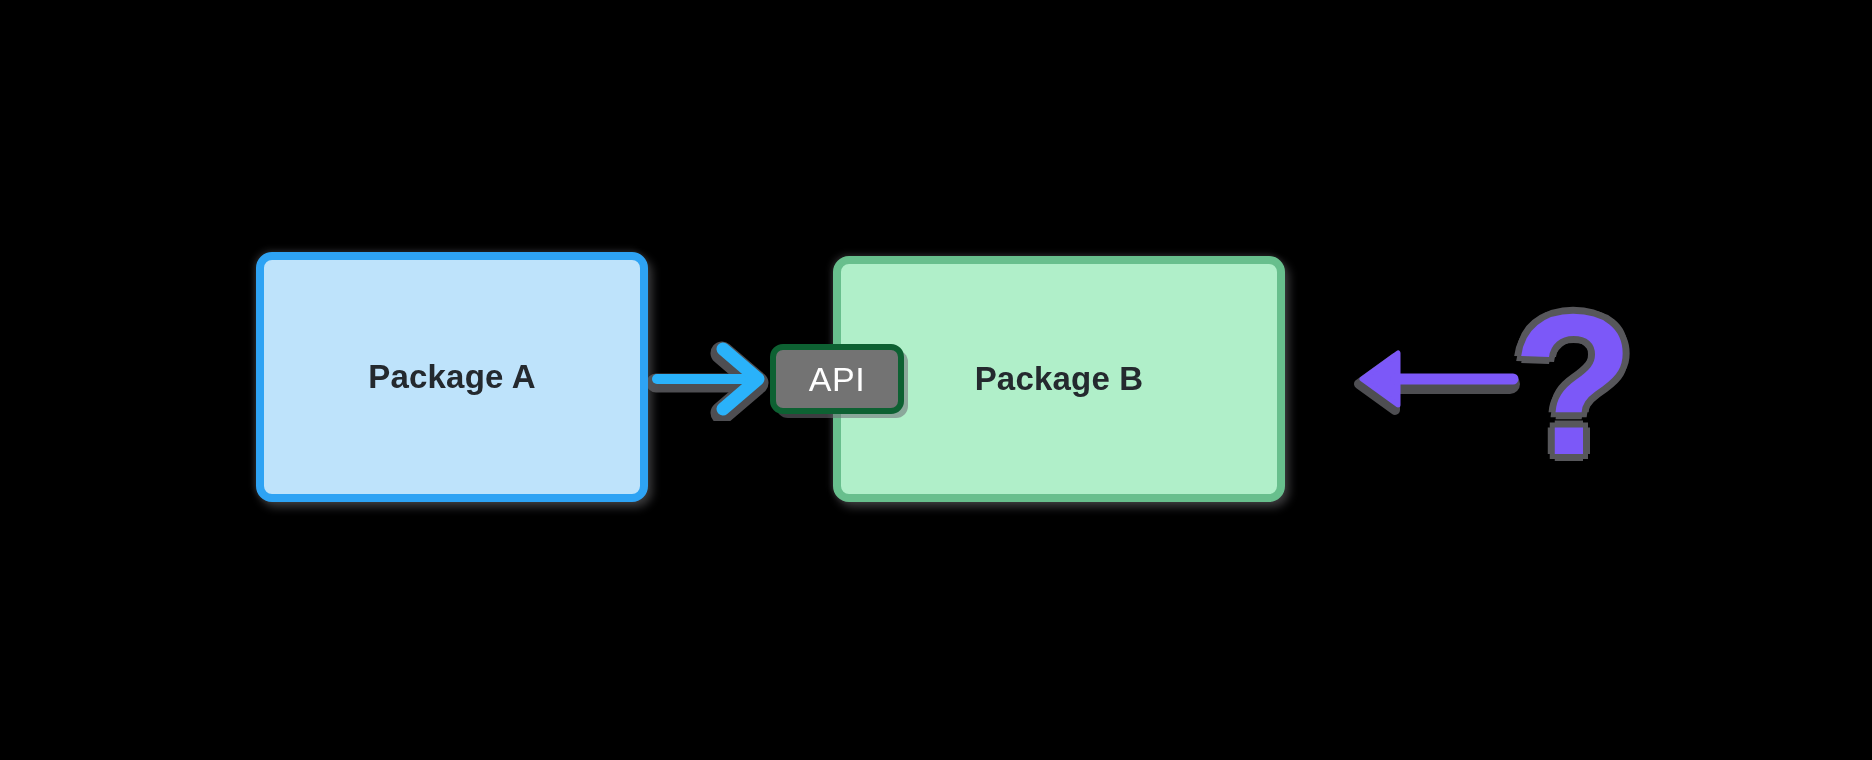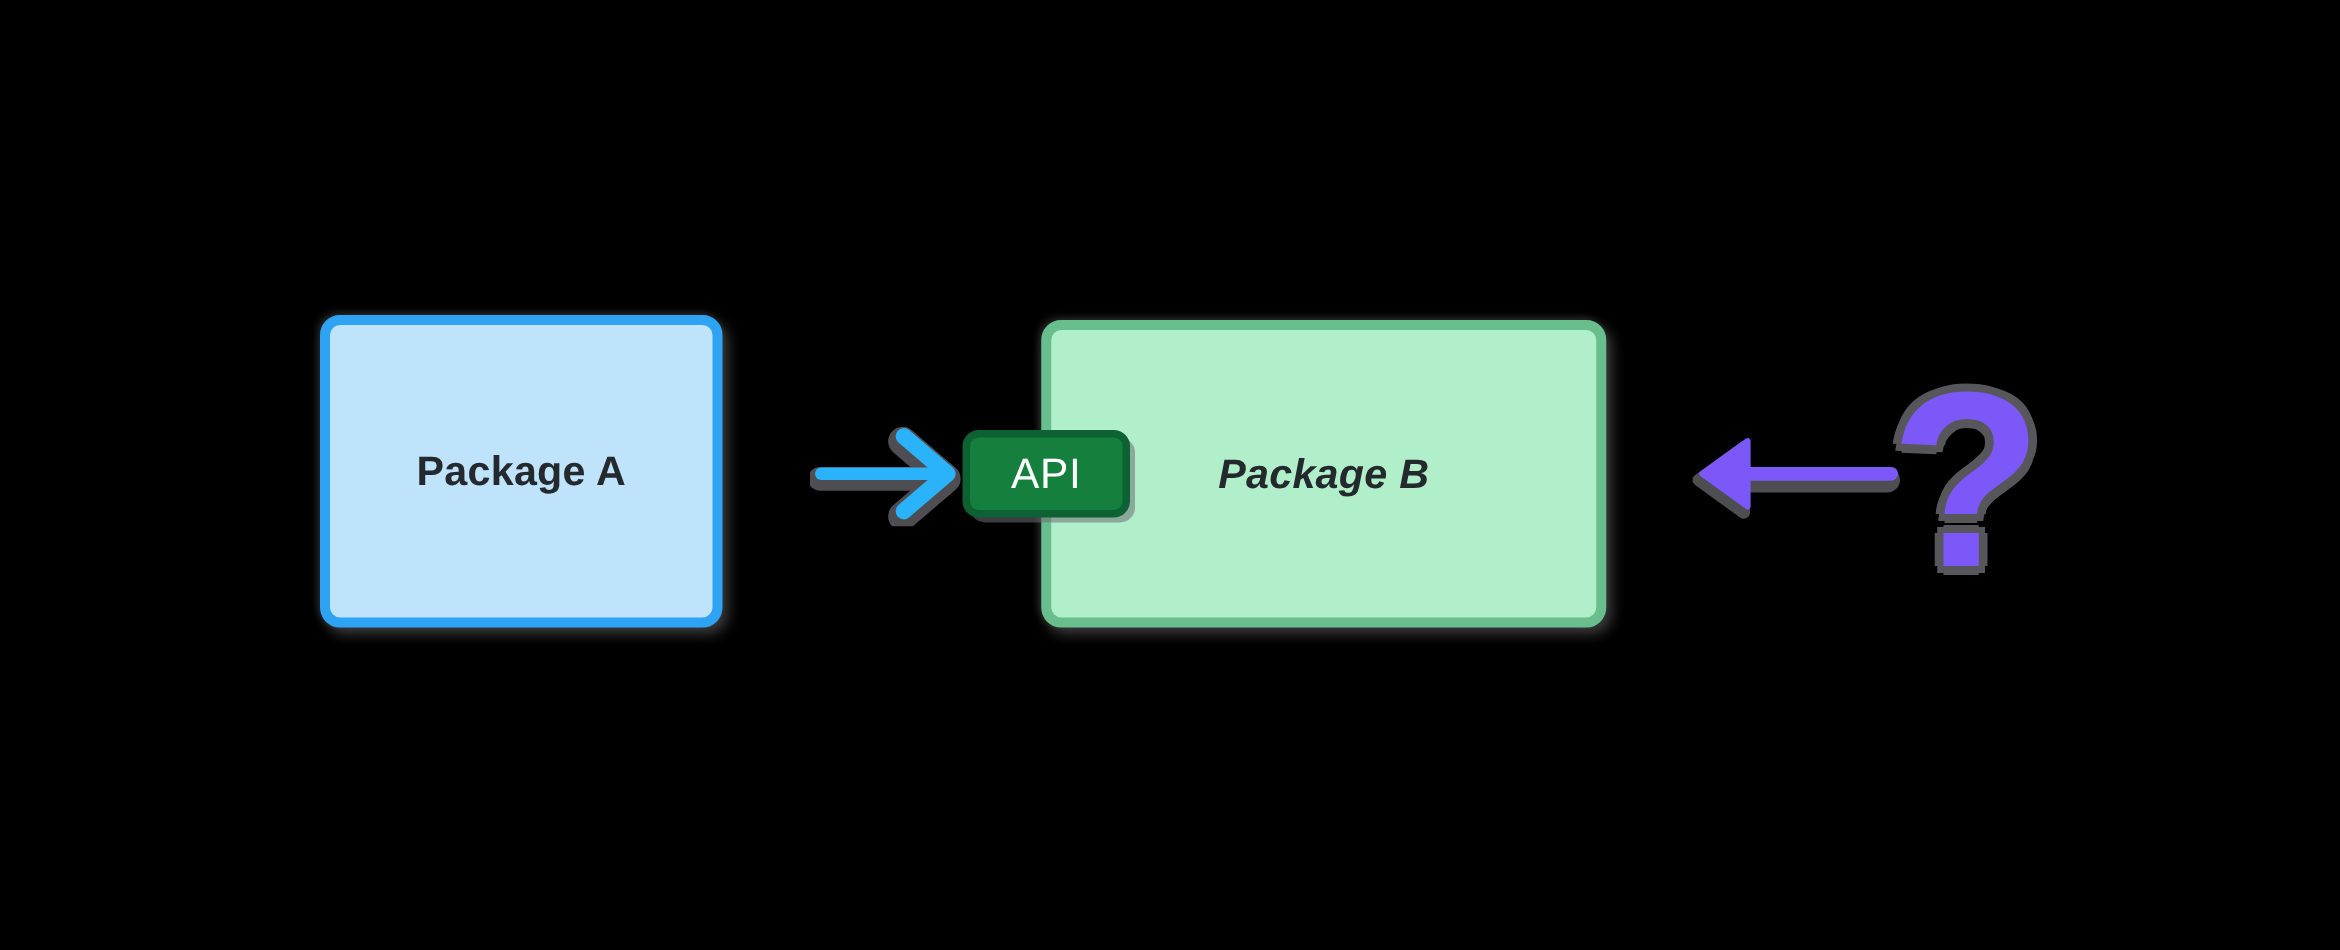--- a/index.html
+++ b/index.html
@@ -23,42 +23,41 @@
   .box {
     position: absolute;
     box-sizing: border-box;
     border-radius: 16px;
     display: flex;
     align-items: center;
     justify-content: center;
     box-shadow: 4px 5px 10px rgba(130,130,136,0.45), -2px -2px 6px rgba(130,130,136,0.25);
   }
   .box-a {
-    left: 256px; top: 252px; width: 322px; height: 250px;
+    left: 256px; top: 252px; width: 392px; height: 250px;
     background: #BEE3FB;
     border: 8px solid #2EA3F4;
   }
   .box-b {
     left: 833px; top: 256px; width: 452px; height: 246px;
     background: #B0EFC9;
     border: 8px solid #68BF8D;
-    font-style: italic;
   }
   .box-label {
     font-size: 33px;
     font-weight: 700;
     letter-spacing: 0.2px;
     color: #24292E;
   }
   .badge {
     position: absolute;
     box-sizing: border-box;
     width: 134px; height: 70px;
     top: 344px;
-    background: #15803d;
+    background: #737373;
     border: 6px solid #0D6132;
     border-radius: 13px;
     display: flex;
     align-items: center;
     justify-content: center;
     box-shadow: 5px 5px 0 -1px rgba(110,110,116,0.55);
     z-index: 3;
   }
   .badge-api { left: 770px; }
   .badge-spi { left: 1218px; }

